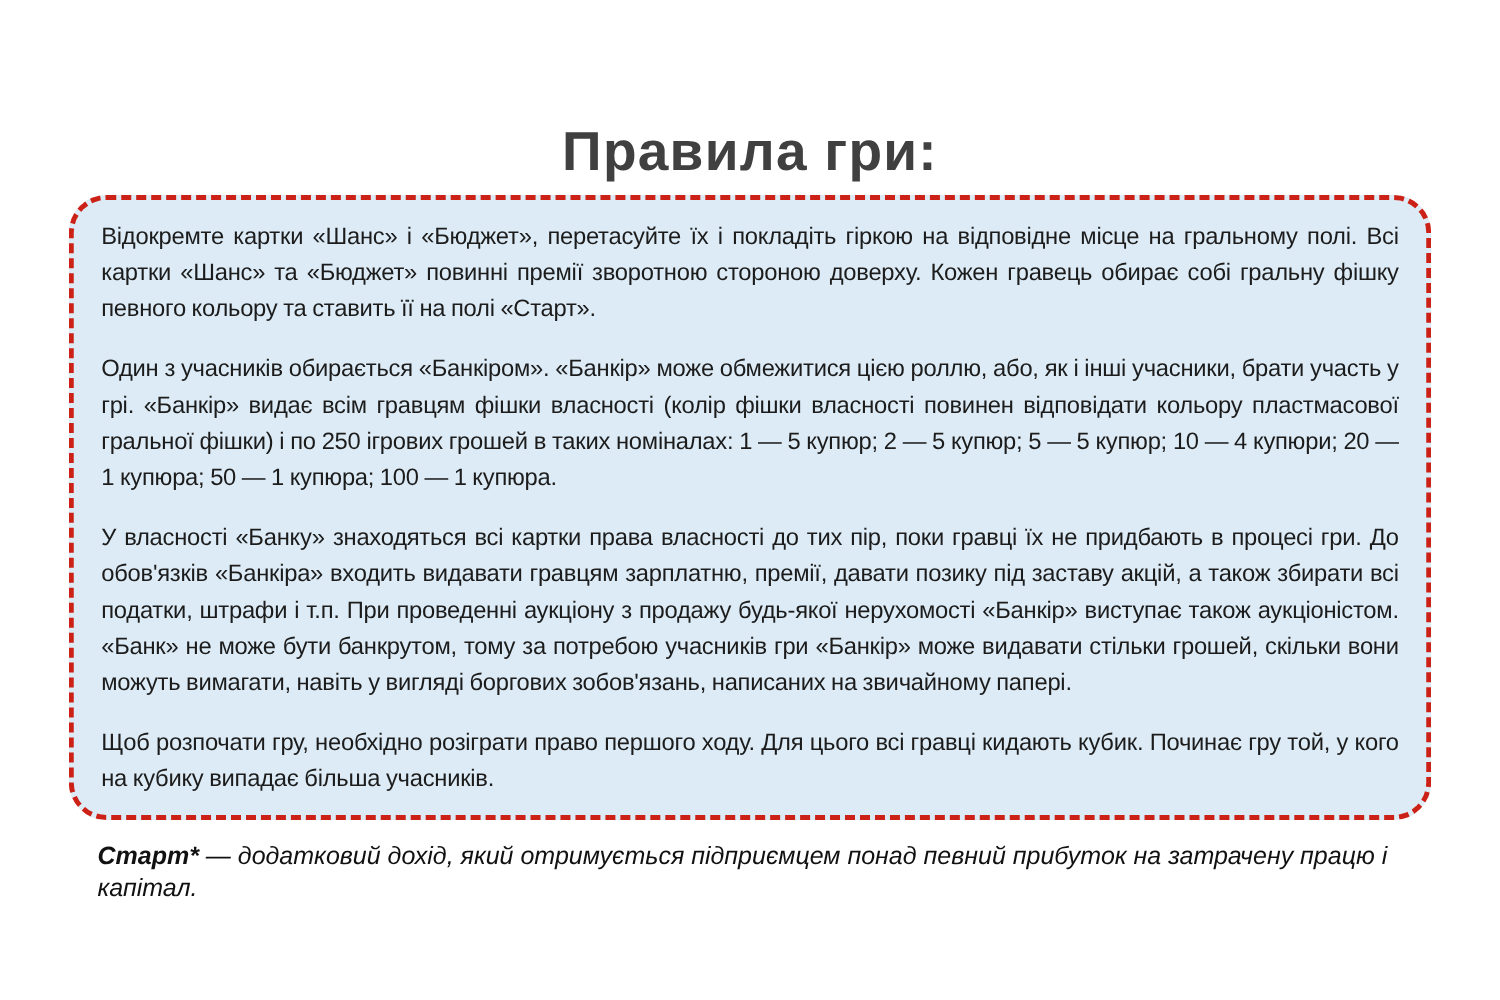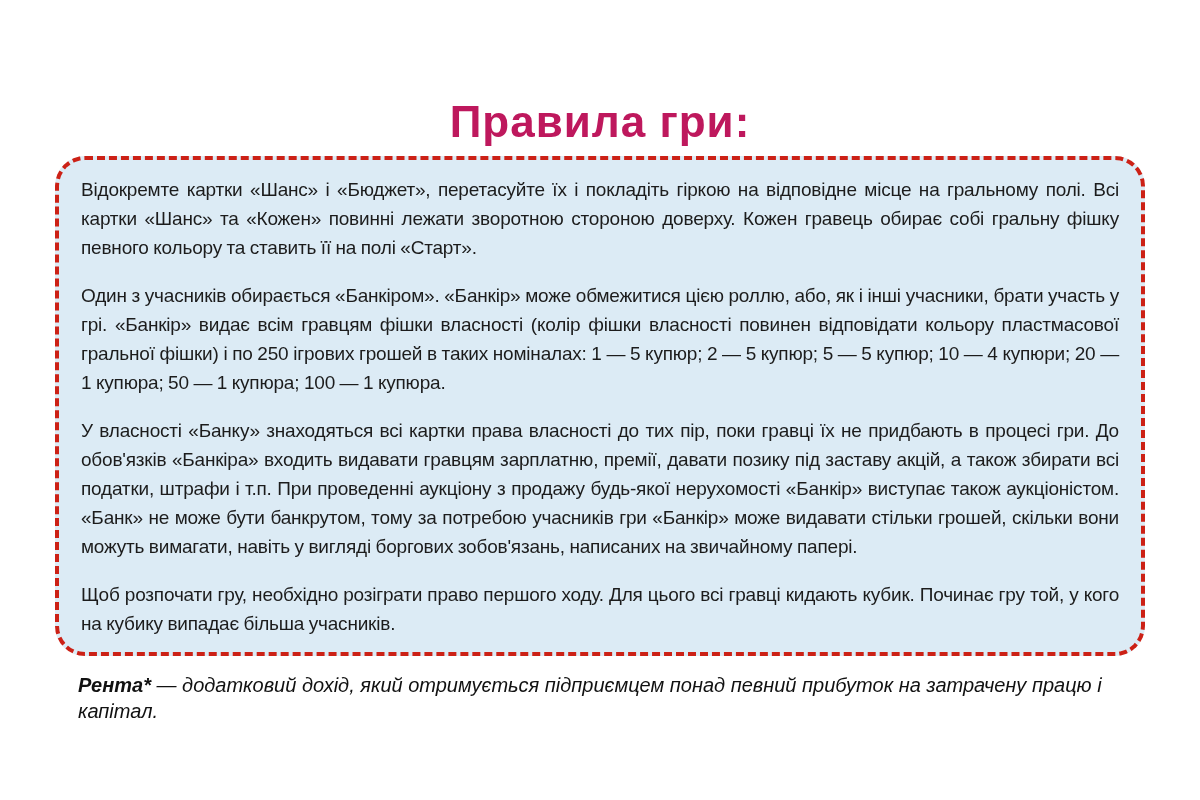--- a/index.html
+++ b/index.html
@@ -20,21 +20,21 @@
   .page-title {
     position: absolute;
     top: 98px;
     left: 0;
     width: 100%;
     text-align: center;
     font-size: 44px;
     line-height: 48px;
     font-weight: bold;
     letter-spacing: 1px;
-    color: #be185d;
+    color: #404040;
   }
   .rules-box {
     position: absolute;
     left: 55px;
     top: 156px;
     width: 1090px;
     height: 500px;
     background: #dcebf5;
     border: 4px dashed #cc2116;
     border-radius: 30px;
@@ -67,23 +67,23 @@
   }
 </style>
 </head>
 <body>
 
 <main class="page">
 
   <h1 class="page-title">Правила гри:</h1>
 
   <section class="rules-box">
-    <p>Відокремте картки «Шанс» і «Бюджет», перетасуйте їх і покладіть гіркою на відповідне місце на гральному полі. Всі картки «Шанс» та «Кожен» повинні лежати зворотною стороною доверху. Кожен гравець обирає собі гральну фішку певного кольору та ставить її на полі «Старт».</p>
+    <p>Відокремте картки «Шанс» і «Бюджет», перетасуйте їх і покладіть гіркою на відповідне місце на гральному полі. Всі картки «Шанс» та «Бюджет» повинні премії зворотною стороною доверху. Кожен гравець обирає собі гральну фішку певного кольору та ставить її на полі «Старт».</p>
     <p>Один з учасників обирається «Банкіром». «Банкір» може обмежитися цією роллю, або, як і інші учасники, брати участь у грі. «Банкір» видає всім гравцям фішки власності (колір фішки власності повинен відповідати кольору пластмасової гральної фішки) і по 250 ігрових грошей в таких номіналах: 1 — 5 купюр; 2 — 5 купюр; 5 — 5 купюр; 10 — 4 купюри; 20 — 1 купюра; 50 — 1 купюра; 100 — 1 купюра.</p>
     <p>У власності «Банку» знаходяться всі картки права власності до тих пір, поки гравці їх не придбають в процесі гри. До обов'язків «Банкіра» входить видавати гравцям зарплатню, премії, давати позику під заставу акцій, а також збирати всі податки, штрафи і т.п. При проведенні аукціону з продажу будь-якої нерухомості «Банкір» виступає також аукціоністом. «Банк» не може бути банкрутом, тому за потребою учасників гри «Банкір» може видавати стільки грошей, скільки вони можуть вимагати, навіть у вигляді боргових зобов'язань, написаних на звичайному папері.</p>
     <p>Щоб розпочати гру, необхідно розіграти право першого ходу. Для цього всі гравці кидають кубик. Починає гру той, у кого на кубику випадає більша учасників.</p>
   </section>
 
   <p class="footnote">
-    <span class="footnote-term">Рента*</span><span class="footnote-text"> — додатковий дохід, який отримується підприємцем понад певний прибуток на затрачену працю і капітал.</span>
+    <span class="footnote-term">Старт*</span><span class="footnote-text"> — додатковий дохід, який отримується підприємцем понад певний прибуток на затрачену працю і капітал.</span>
   </p>
 
 </main>
 
 </body></html>

